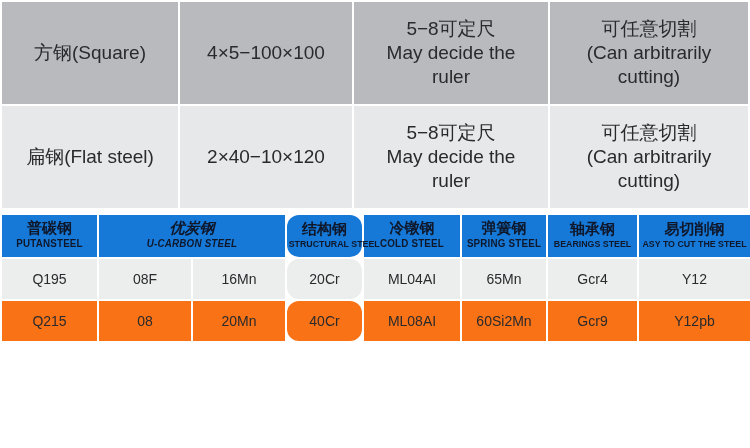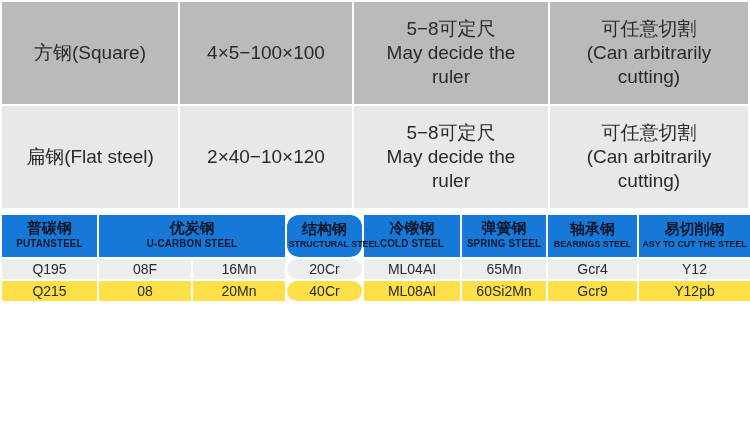--- a/index.html
+++ b/index.html
@@ -91,28 +91,28 @@
     transform: scaleX(0.98);
   }
   .gh-en.tight {
     font-size: 9px;
     letter-spacing: 0px;
   }
   .grade-table td {
     height: 19px;
     font-size: 14px;
     color: #2a2a2c;
-    padding: 2px;
+    padding: 12px;
     white-space: nowrap;
   }
   .grow-light td { background: #eceded; }
-  .grow-dark td  { background: #fde047; }
+  .grow-dark td  { background: #f97316; }
 
   .g0 { width: 95px; }
-  .g1 { width: 186px; }
+  .g1 { width: 186px; font-style: italic; }
   .g2 { width: 75px; border-radius: 12px; }
   .g3 { width: 96px; }
   .g4 { width: 84px; }
   .g5 { width: 89px; }
   .g6 { width: 111px; }
 
   .spacer-1 { height: 3px; }
 </style>
 </head>
 <body>

